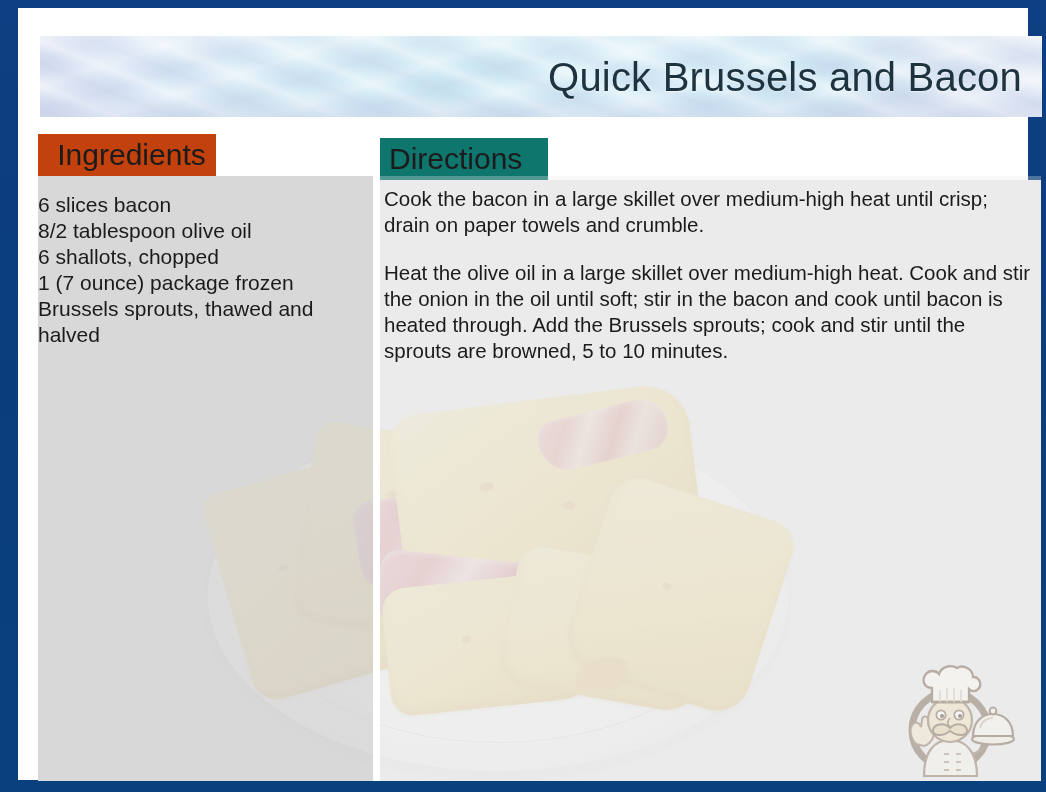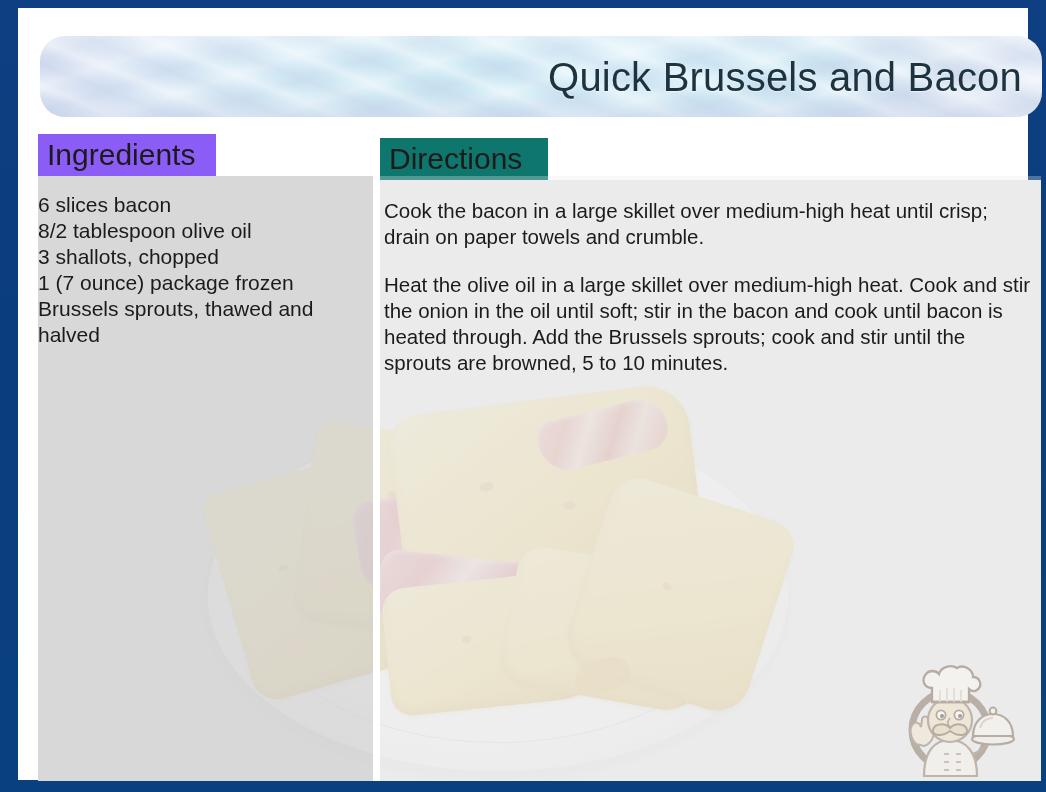--- a/index.html
+++ b/index.html
@@ -41,21 +41,20 @@
     overflow: hidden;
     background: linear-gradient(115deg,
                 #d9e0f2 0%,
                 #dce9f6 12%,
                 #d6ecf6 26%,
                 #cfeaf4 42%,
                 #d9eff8 58%,
                 #cfe9f4 74%,
                 #dbe6f3 88%,
                 #e8eef8 100%);
-    border-radius: 25px;
   }
   #banner .weave {
     position: absolute;
     inset: -20px -10px;
     background:
       repeating-linear-gradient(22deg,
         rgba(255,255,255,0.00) 0px,
         rgba(255,255,255,0.38) 9px,
         rgba(255,255,255,0.00) 19px,
         rgba(180,196,226,0.22) 30px,
@@ -99,21 +98,21 @@
     align-items: center;
     padding-left: 9px;
   }
   .panel-head .htext {
     font-size: 30px;
     font-weight: 400;
     color: #1b1b1b;
     line-height: 1;
   }
 
-  #ing-head   { left: 20px;  top: 126px; width: 178px; height: 42px; background:#8b5cf6; }
+  #ing-head   { left: 20px;  top: 126px; width: 178px; height: 42px; background:#c2410c;justify-content:center; }
   #dir-head   { left: 362px; top: 130px; width: 168px; height: 42px; background:#0f766e; }
 
   #ing-body {
     position: absolute;
     left: 20px; top: 168px;
     width: 335px; height: 605px;
     background: #d8d8d8;
     overflow: hidden;
   }
   #dir-body {
@@ -131,21 +130,21 @@
     width: 320px;
     z-index: 6;
     font-size: 21px;
     line-height: 26px;
     color: #1b1b1b;
   }
   #ing-text .ing-line { white-space: pre-wrap; }
 
   #dir-text {
     position: absolute;
-    left: 366px; top: 190px;
+    left: 366px; top: 178px;
     width: 650px;
     z-index: 6;
     font-size: 20.5px;
     line-height: 26px;
     color: #1b1b1b;
   }
   #dir-text p { margin: 0 0 22px 0; }
   #dir-text p:last-child { margin-bottom: 0; }
 
   
@@ -314,21 +313,21 @@
         <div class="syrup"></div>
       </div>
       <div id="veil-left"></div>
       <div id="veil-right"></div>
       <div id="gutter"></div>
     </div>
 
     <div id="ing-text">
       <div class="ing-line">6 slices bacon</div>
       <div class="ing-line">8/2 tablespoon olive oil</div>
-      <div class="ing-line">3 shallots, chopped</div>
+      <div class="ing-line">6 shallots, chopped</div>
       <div class="ing-line">1 (7 ounce) package frozen Brussels sprouts, thawed and halved</div>
     </div>
 
     <div id="dir-text">
       <p>Cook the bacon in a large skillet over medium-high heat until crisp; drain on paper towels and crumble.</p>
       <p>Heat the olive oil in a large skillet over medium-high heat. Cook and stir the onion in the oil until soft; stir in the bacon and cook until bacon is heated through. Add the Brussels sprouts; cook and stir until the sprouts are browned, 5 to 10 minutes.</p>
     </div>
 
     <div id="logo">
       <svg viewBox="0 0 122 120" xmlns="http://www.w3.org/2000/svg">

